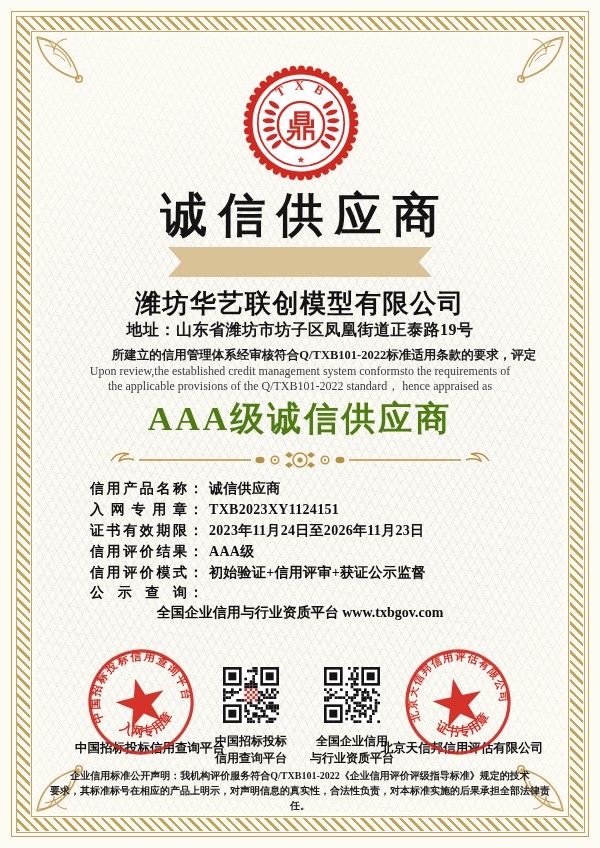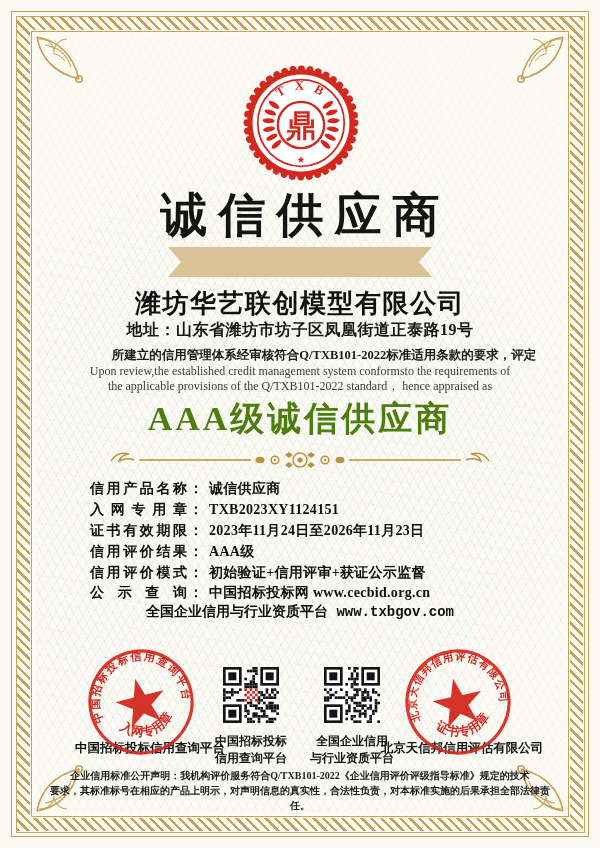--- a/index.html
+++ b/index.html
@@ -66,21 +66,21 @@
   }
   .divider { position:absolute; top:447px; left:105px; width:390px; height:26px; }
 
   .info { position:absolute; top:479px; left:90px; font-size:14px; color:#101010; }
   .info-row { height:20.8px; display:flex; align-items:center; white-space:nowrap; }
   .info-label { display:inline-block; width:97px; font-weight:bold; text-align:justify; text-align-last:justify; }
   .info-sep { font-weight:bold; margin:0 6px 0 2px; }
   .info-value { font-weight:bold; letter-spacing:.3px; }
 
   .platforms { position:absolute; top:601px; left:0; width:100%; text-align:center;
-    font-size:14px; font-weight:bold; color:#101010; line-height:23.5px;font-family:Liberation Mono, monospace; }
+    font-size:14px; font-weight:bold; color:#101010; line-height:23.5px; }
 
   .stamp-row { position:absolute; top:645px; left:0; width:100%; height:125px; }
   .seal { position:absolute; width:110px; height:110px; z-index:2; }
   .seal.left { left:86px; top:2px; transform:rotate(-14deg); }
   .seal.right { left:403px; top:2px; transform:rotate(-12deg); }
   .seal-caption { position:absolute; z-index:1; white-space:nowrap; transform:translateX(-50%);
     font-size:12.5px; font-weight:bold; color:#121212; top:95px; }
   .seal-caption.left { left:150px; }
   .seal-caption.right { left:462px; }
   .qr { position:absolute; top:22px; width:56px; height:56px; background:#fff; }
@@ -232,21 +232,20 @@
         <span class="info-value">AAA级</span>
     </div>
     <div class="info-row">
       <span class="info-label">信用评价模式</span>
         <span class="info-sep">：</span>
         <span class="info-value">初始验证+信用评审+获证公示监督</span>
     </div>
     <div class="info-row">
       <span class="info-label">公示查询</span>
         <span class="info-sep">：</span>
-        <span class="info-value">中国招标投标网 www.cecbid.org.cn</span>
     </div>
   </div>
 
   <div class="platforms">
     <div>全国企业信用与行业资质平台 www.txbgov.com</div>
   </div>
 
   <div class="stamp-row">
 
     <svg class="seal left" viewBox="0 0 110 110">

